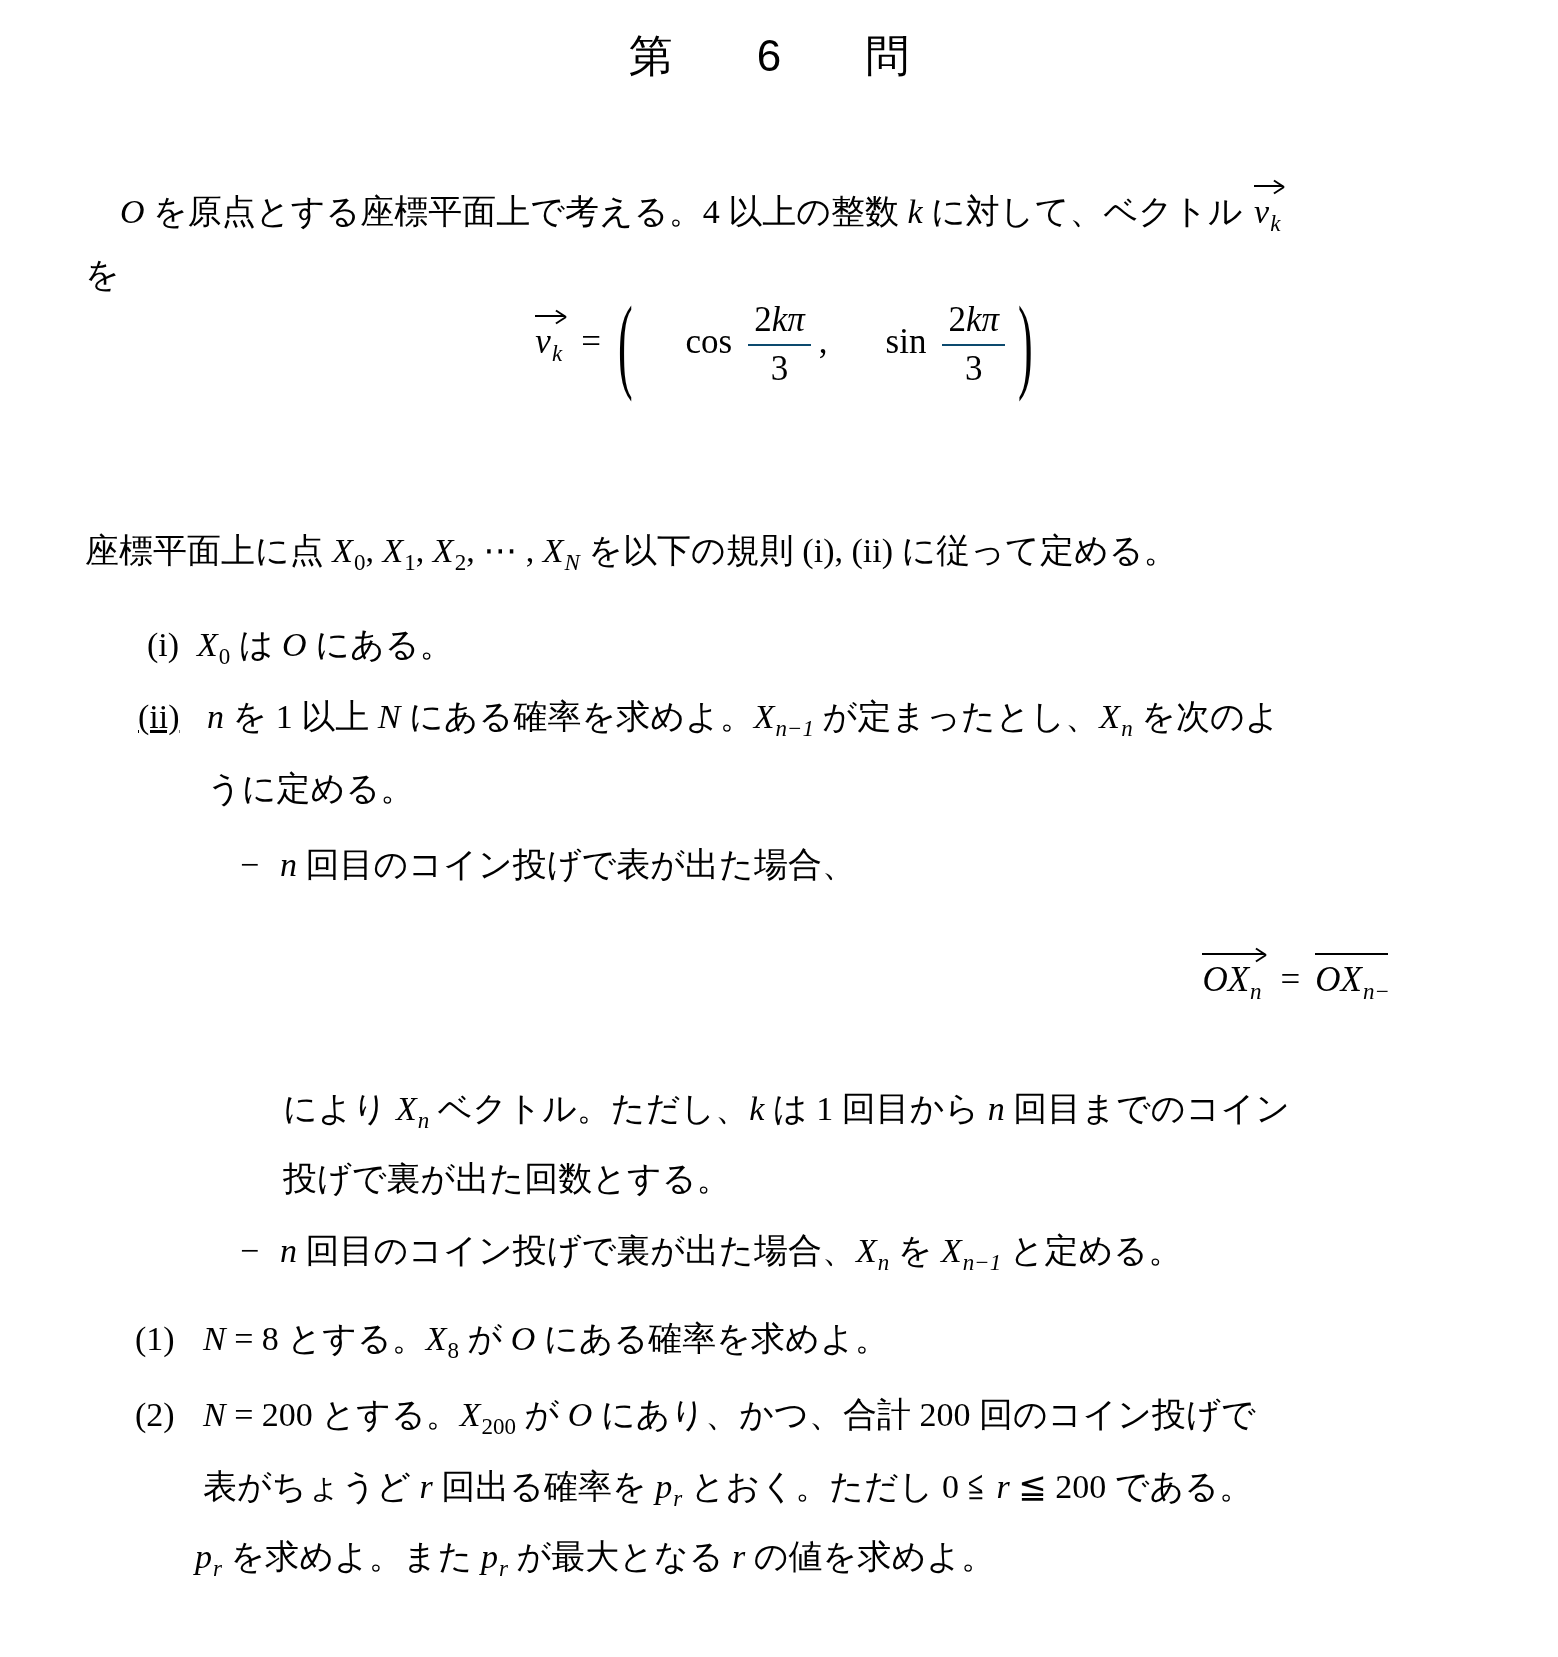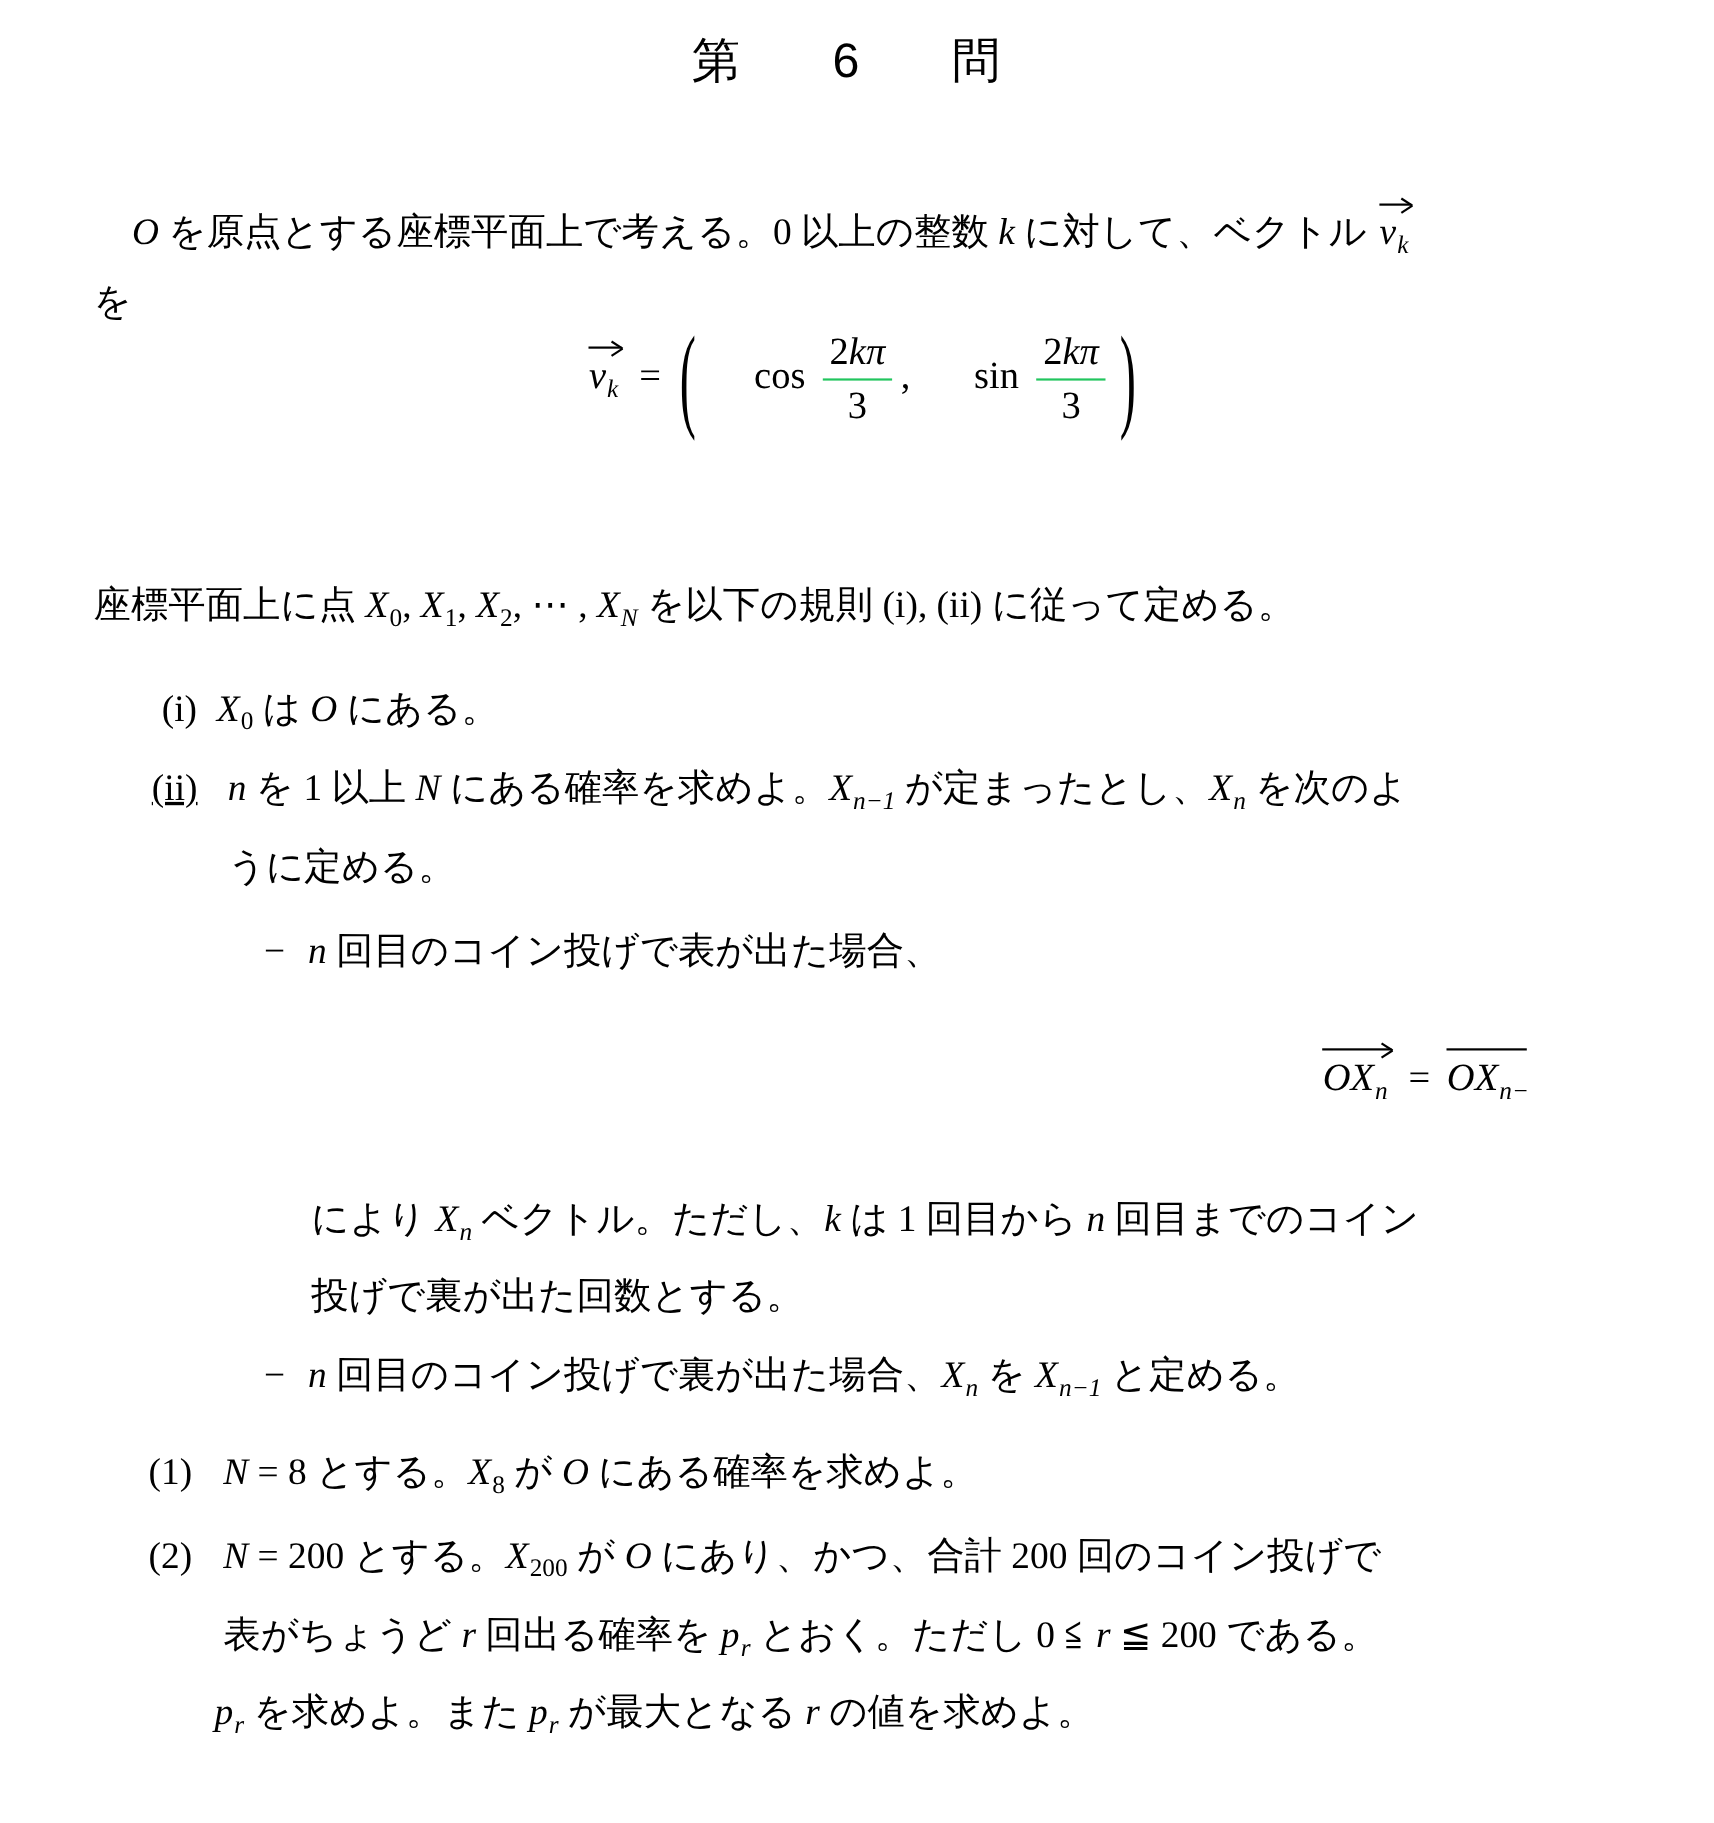--- a/index.html
+++ b/index.html
@@ -14,39 +14,39 @@
   .mn{font-style:normal;}
   .sub{font-size:23px;vertical-align:-8px;margin-left:1px;}
   .label{position:absolute;top:0;}
   .vec{display:inline-block;position:relative;padding:16px 7px 0 3px;line-height:1.15;}
   .vline{position:absolute;left:3px;right:4px;top:9px;height:0;border-top:2px solid #000;}
   .vline::before,.vline::after{content:"";position:absolute;right:-1px;top:-1px;width:12px;height:0;
         border-top:2px solid #000;transform-origin:100% 50%;}
   .vline::before{transform:rotate(33deg);}
   .vline::after{transform:rotate(-33deg);}
   .frac{display:inline-block;vertical-align:middle;text-align:center;margin:0 8px;}
-  .fnum{display:block;border-bottom:2px solid #22c55e;padding:0 6px 4px;line-height:1.15;}
+  .fnum{display:block;border-bottom:2px solid #0c4a6e;padding:0 6px 4px;line-height:1.15;}
   .fden{display:block;padding-top:3px;line-height:1.15;}
   .finline{font-size:30px;margin:0 6px;}
   .finline .fnum{padding:0 4px 3px;}
   .bigp{display:inline-block;font-size:44px;transform:scaleY(2.4);vertical-align:middle;margin:0 5px;}
   .mrel{margin:0 12px;}
   .mbin{margin:0 10px;}
   .fun{margin-right:8px;margin-left:48px;}
   .cm{margin-right:10px;}
 </style>
 </head>
 <body>
 
 <div class="page">
 
   <div class="title">第　6　問</div>
 
   <div class="line" style="top:176px;left:120px;">
-    <span class="mi">O</span><span> を原点とする座標平面上で考える。0 以上の整数 </span><span class="mi">k</span><span> に対して、ベクトル </span><span class="vec"><i class="vline"></i><span class="mi">v</span><span class="mi sub">k</span></span>
+    <span class="mi">O</span><span> を原点とする座標平面上で考える。4 以上の整数 </span><span class="mi">k</span><span> に対して、ベクトル </span><span class="vec"><i class="vline"></i><span class="mi">v</span><span class="mi sub">k</span></span>
   </div>
   <div class="line" style="top:250px;left:85px;">
     <span>を</span>
   </div>
 
   <div class="line formula" style="top:300px;left:85px;width:1400px;text-align:center;">
     <span class="vec"><i class="vline"></i><span class="mi">v</span><span class="mi sub">k</span></span><span class="mrel">=</span><span class="bigp">(</span><span class="fun">cos</span><span class="frac"><span class="fnum"><span class="mn">2</span><span class="mi">k</span><span class="mi">π</span></span><span class="fden mn">3</span></span><span class="cm">,</span><span class="fun">sin</span><span class="frac"><span class="fnum"><span class="mn">2</span><span class="mi">k</span><span class="mi">π</span></span><span class="fden mn">3</span></span><span class="bigp">)</span>
   </div>
 
   <div class="line" style="top:526px;left:85px;">

